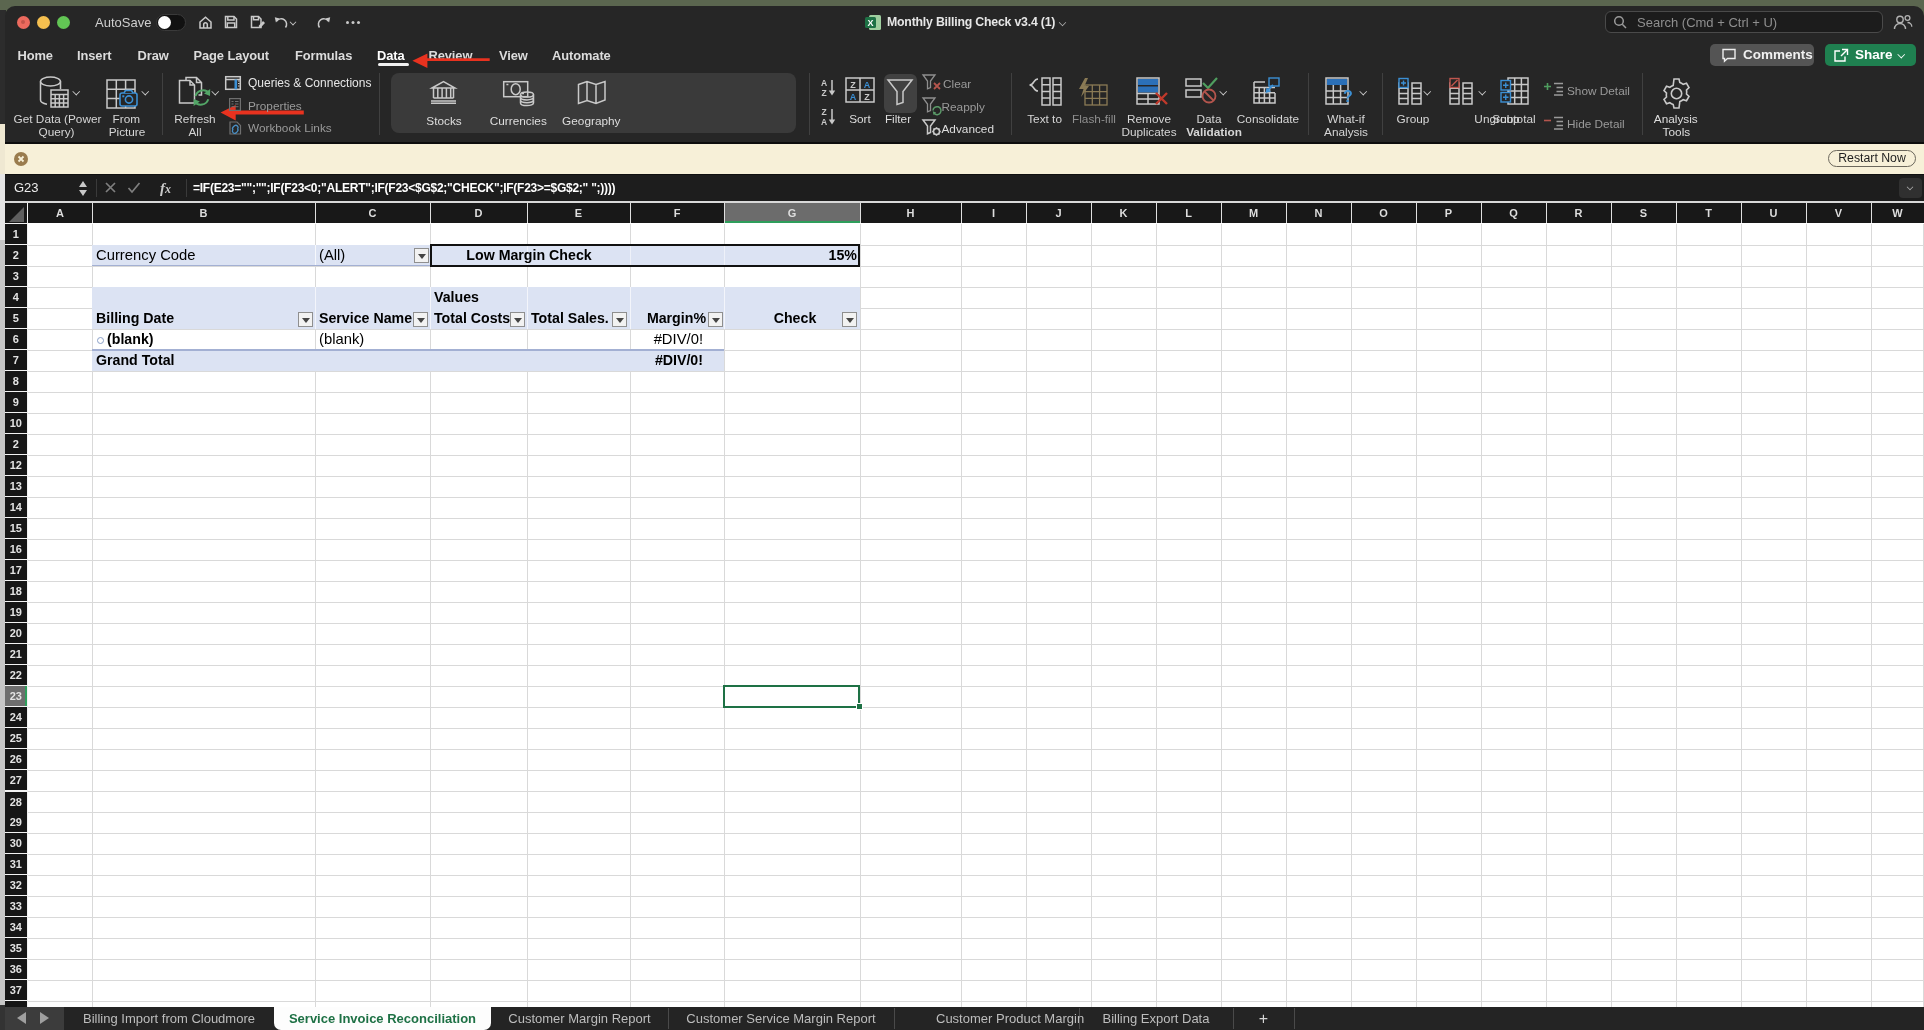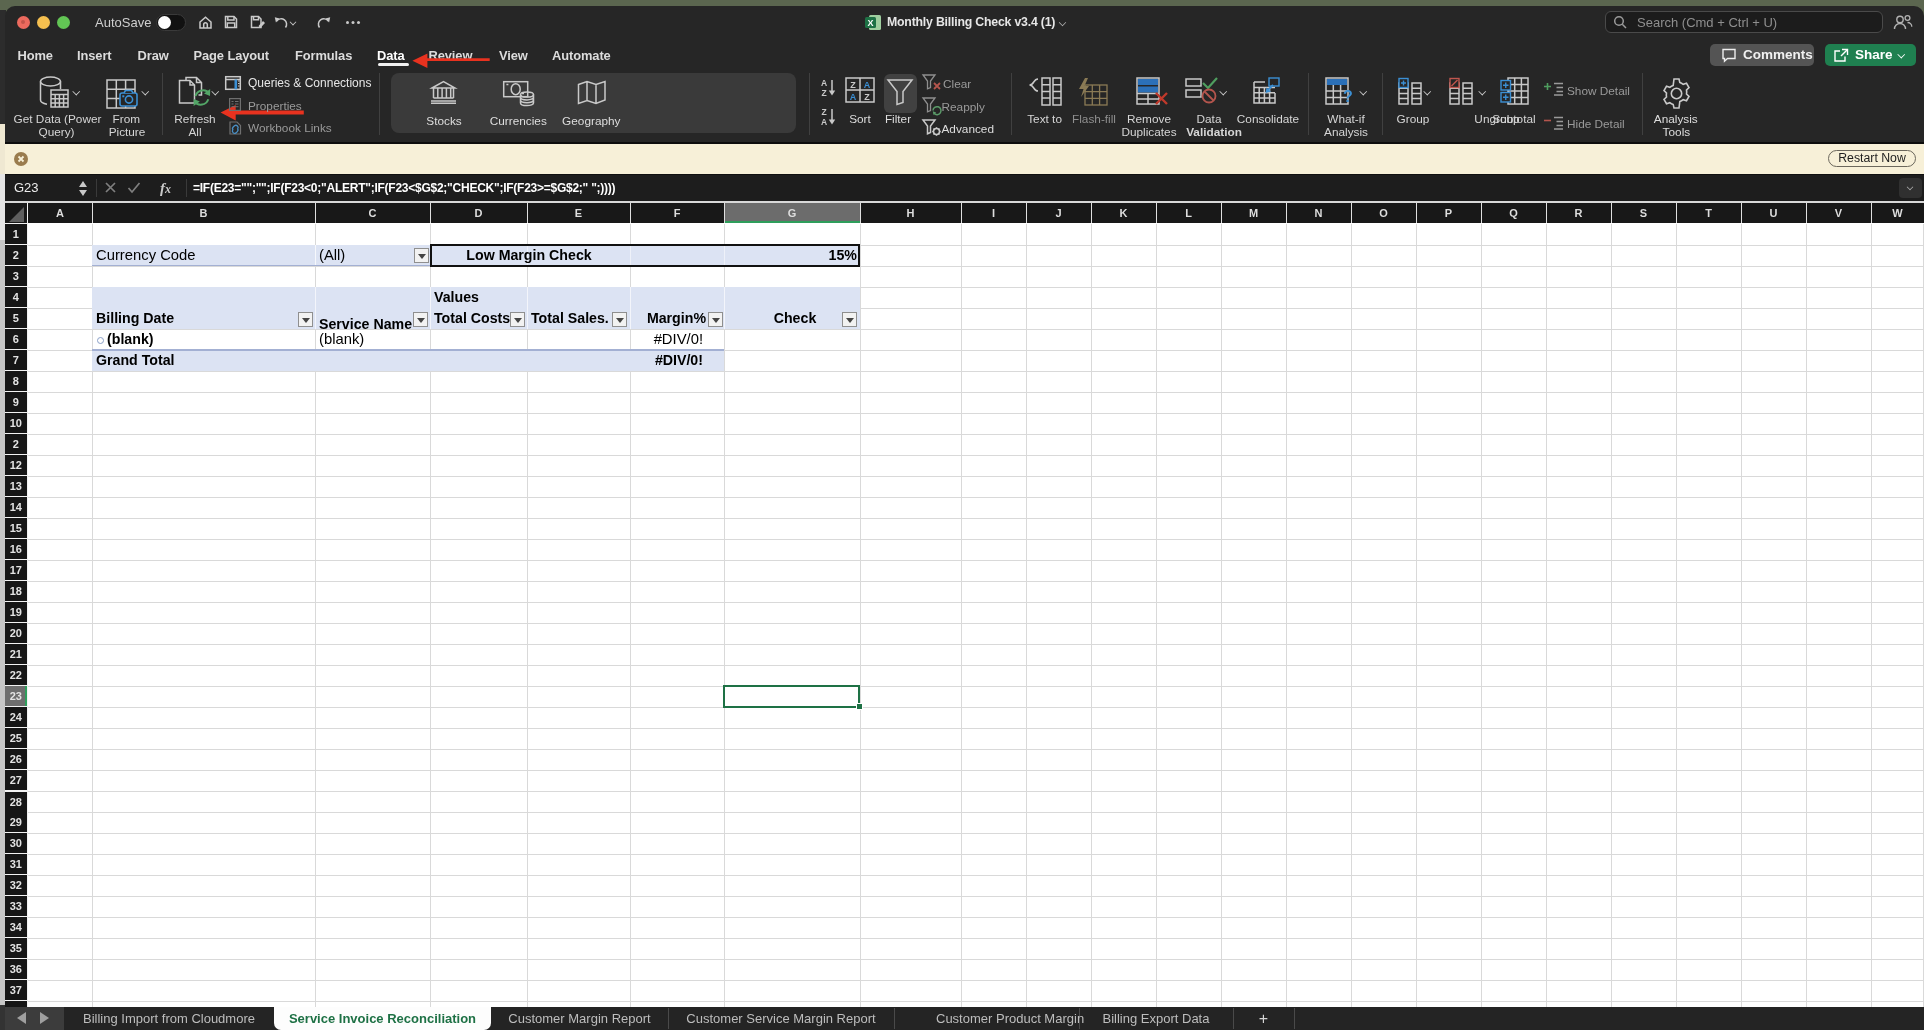--- a/index.html
+++ b/index.html
@@ -530,21 +530,21 @@
 <div class="a" style="left:630px;top:287px;width:1px;height:42px;background:rgba(255,255,255,.65);"></div>
 <div class="a" style="left:724px;top:287px;width:1px;height:42px;background:rgba(255,255,255,.65);"></div>
 <div class="a" style="left:92px;top:349px;width:632px;height:1.6px;background:#a3b0d3;"></div>
 <div class="a" style="left:92px;top:350.6px;width:632px;height:20.4px;background:#dce3f3;"></div>
 <div class="cell" style="left:96px;top:245px;">Currency Code</div>
 <div class="cell" style="left:319px;top:245px;">(All)</div>
 <div class="cell b" style="left:430px;top:245px;width:198px;text-align:center;">Low Margin Check</div>
 <div class="cell b" style="left:757px;top:245px;width:100px;text-align:right;">15%</div>
 <div class="cell b" style="left:434px;top:287px;">Values</div>
 <div class="cell b" style="left:96px;top:308px;">Billing Date</div>
-<div class="cell b" style="left:319px;top:308px;margin-top:6px;">Service Name</div>
+<div class="cell b" style="left:319px;top:308px;">Service Name</div>
 <div class="cell b" style="left:434px;top:308px;">Total Costs</div>
 <div class="cell b" style="left:531px;top:308px;">Total Sales.</div>
 <div class="cell b" style="left:600px;top:308px;width:106px;text-align:right;">Margin%</div>
 <div class="cell b" style="left:727px;top:308px;width:136px;text-align:center;">Check</div>
 <div class="fbtn" style="left:297.5px;top:311.5px;"></div>
 <div class="fbtn" style="left:412.5px;top:311.5px;"></div>
 <div class="fbtn" style="left:509.5px;top:311.5px;"></div>
 <div class="fbtn" style="left:611.5px;top:311.5px;"></div>
 <div class="fbtn" style="left:707.5px;top:311.5px;"></div>
 <div class="fbtn" style="left:841.5px;top:311.5px;"></div>

